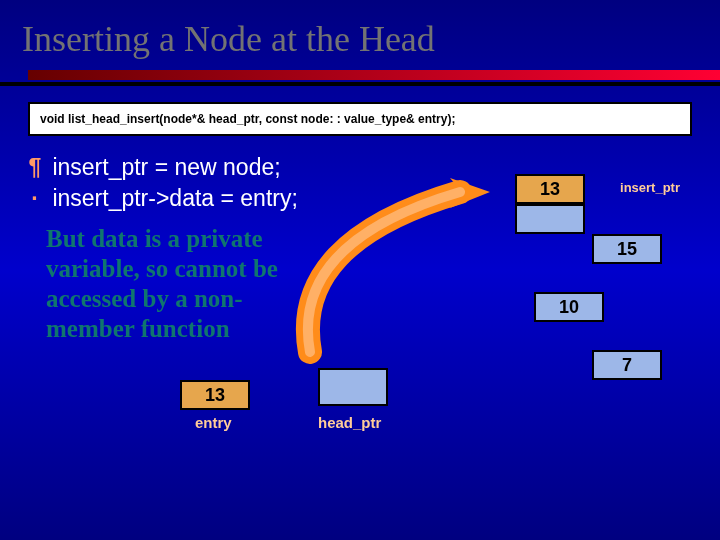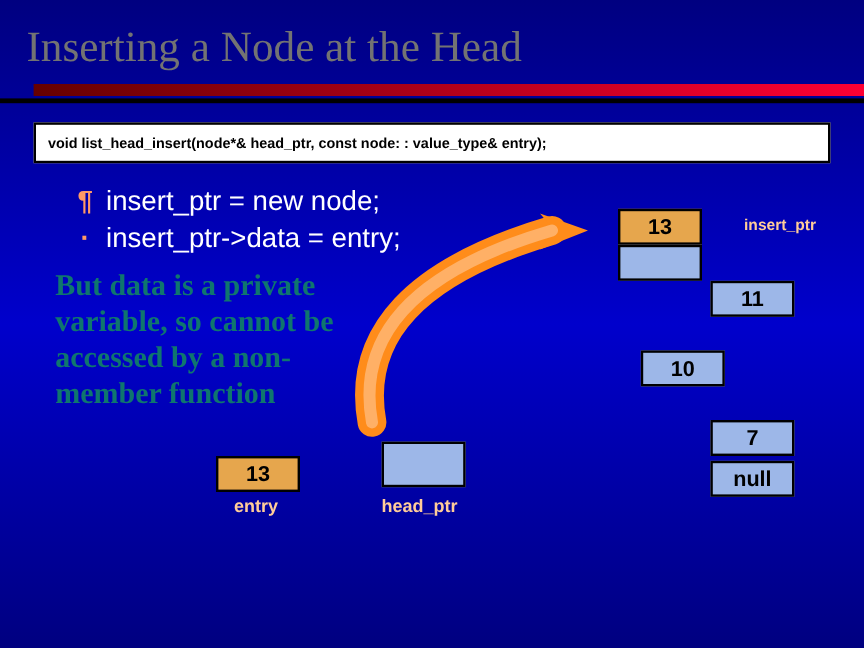--- a/index.html
+++ b/index.html
@@ -44,21 +44,20 @@
   .content {
     position: relative;
     height: 370px;
   }
   .step-line {
     color: #fff;
     font-family: Arial, Helvetica, sans-serif;
     font-size: 23px;
     padding-left: 24px;
     line-height: 1.35;
-    margin-left: 36px;
   }
   .bullet-1, .bullet-2 {
     display: inline-block;
     width: 22px;
     text-align: center;
     color: #ff9966;
     font-weight: bold;
   }
   .note {
     color: #0f766e;
@@ -200,25 +199,22 @@
   <div class="headptr-box"></div>
   <div class="headptr-label">head_ptr</div>
 
   <div class="node-13">
     <div class="cell cell-orange">13</div>
     <div class="cell"></div>
   </div>
   <div class="insert-ptr-label">insert_ptr</div>
 
   <div class="node-box n15">
-    <div class="cell">11</div>
+    <div class="cell">15</div>
   </div>
   <div class="node-box n10">
     <div class="cell">10</div>
   </div>
   <div class="node-box n7">
     <div class="cell">7</div>
   </div>
-  <div class="node-box nnull">
-    <div class="cell">null</div>
-  </div>
 
 </div>
 
 </body></html>

